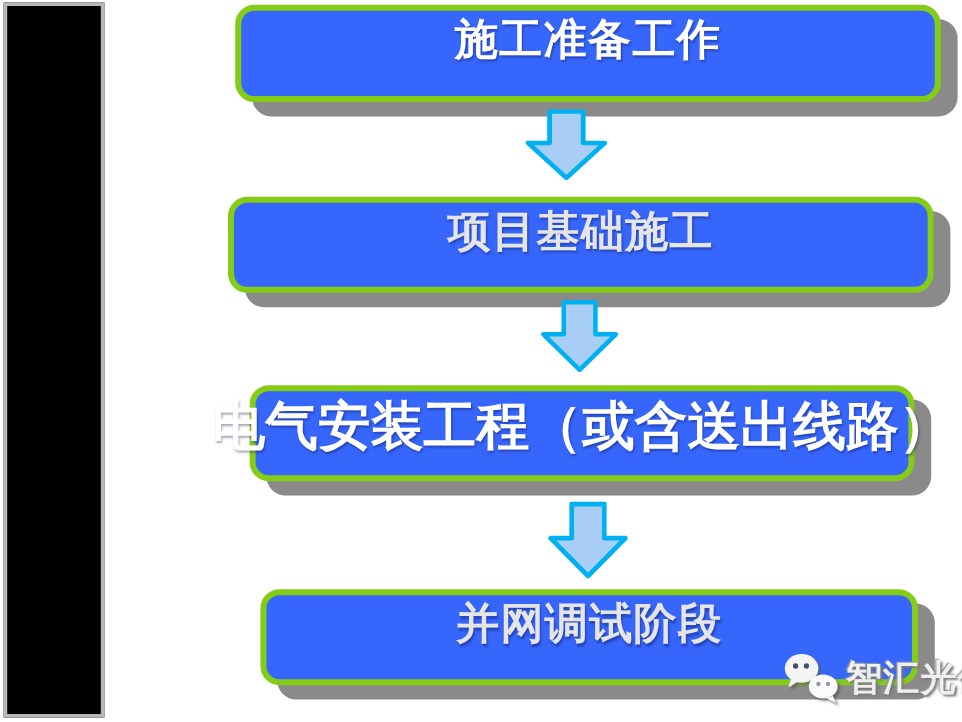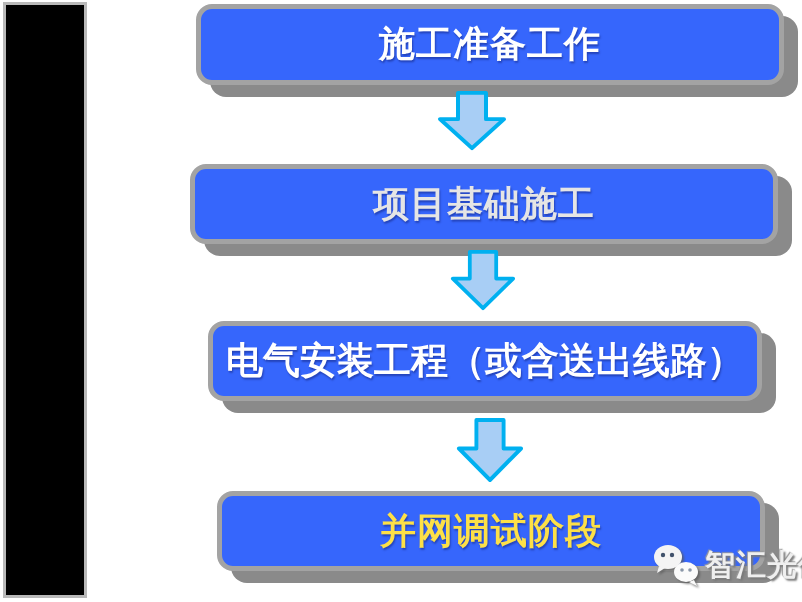--- a/index.html
+++ b/index.html
@@ -18,42 +18,42 @@
     left: 3px; top: 2px;
     width: 78px; height: 590px;
     background: #000000;
     border: 3px solid #b9b9b9;
   }
 
   
   .flow-box {
     position: absolute;
     background: #3666fc;
-    border: 5px solid #a3a3a3;
+    border: 5px solid #84cc16;
     border-radius: 16px;
     box-shadow: 14px 12px 0 0 #8a8a8a;
     display: flex;
-    align-items: center;
+    align-items: flex-start;
     justify-content: center;
     box-sizing: border-box;
   }
   .flow-box .label {
     font-weight: bold;
     letter-spacing: 1px;
     text-shadow: 1px 2px 2px rgba(0,0,60,0.35);
     white-space: nowrap;
   }
   .b1 { left: 196px; top: 4px;   width: 588px; height: 81px; }
   .b2 { left: 190px; top: 164px; width: 588px; height: 80px; }
   .b3 { left: 208px; top: 321px; width: 554px; height: 80px; }
   .b4 { left: 217px; top: 491px; width: 548px; height: 80px; }
   .b1 .label { color: #ffffff; font-size: 36px; }
   .b2 .label { color: #e5e5e5; font-size: 36px; }
-  .b3 .label { color: #ffffff; font-size: 37px; letter-spacing: 0; }
-  .b4 .label { color: #fde047; font-size: 36px; }
+  .b3 .label { color: #ffffff; font-size: 44px; letter-spacing: 0; }
+  .b4 .label { color: #e5e5e5; font-size: 36px; }
 
   
   .down-arrow { position: absolute; }
   .a1 { left: 437px; top: 91px;  width: 70px; height: 60px; }
   .a2 { left: 450px; top: 250px; width: 66px; height: 61px; }
   .a3 { left: 456px; top: 418px; width: 68px; height: 65px; }
   .down-arrow svg { width: 100%; height: 100%; display: block; }
 
   
   .watermark {

